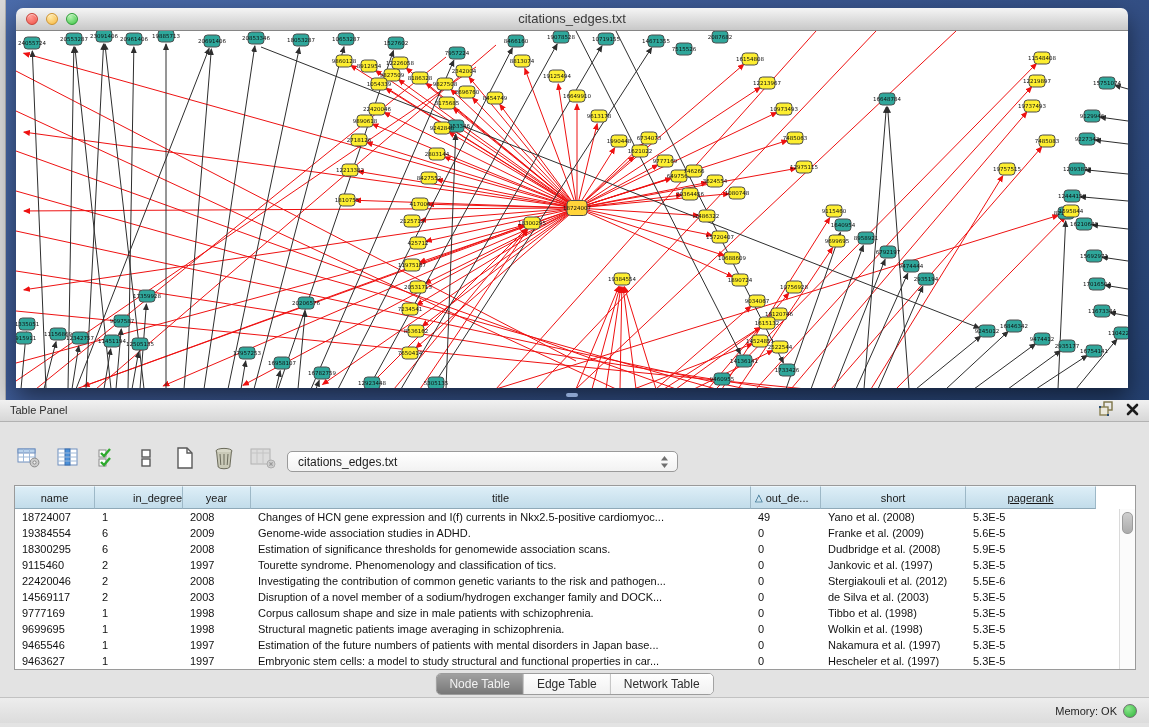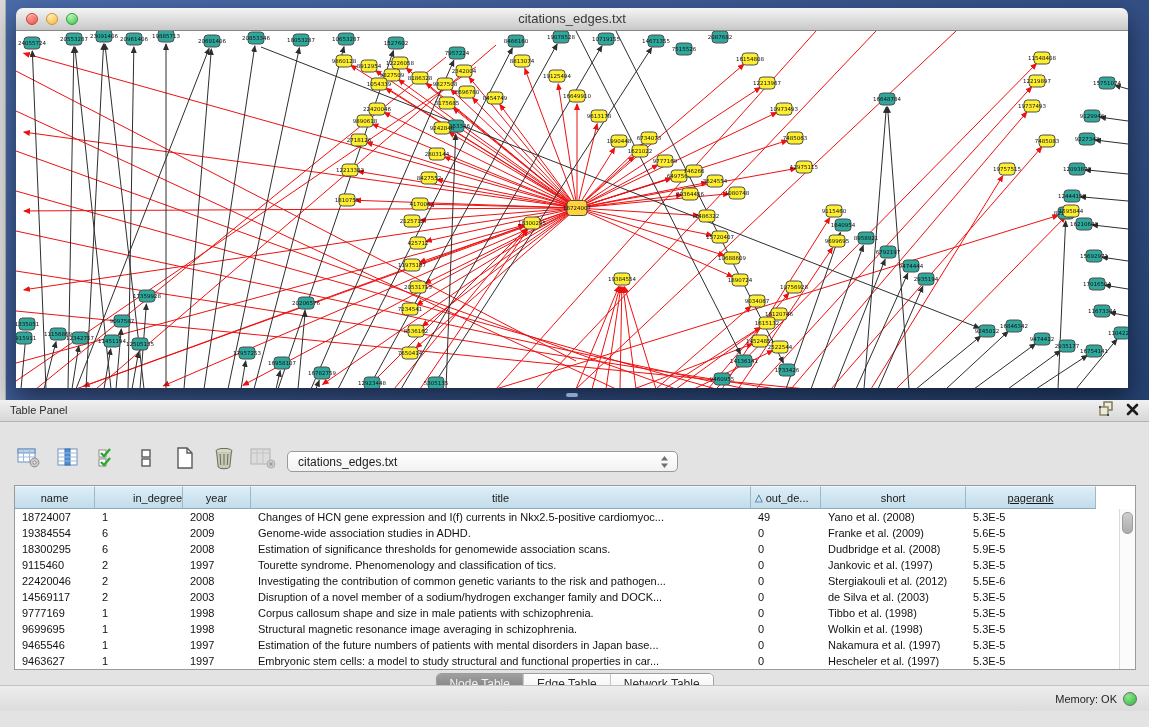--- a/index.html
+++ b/index.html
@@ -45,21 +45,21 @@
   .cell{box-sizing:border-box;padding-left:7px;white-space:nowrap;overflow:hidden;}
   .vscroll{position:absolute;right:0;top:23px;bottom:0;width:15px;background:#fbfbfb;border-left:1px solid #dadada;}
   .vthumb{position:absolute;left:2px;top:3px;width:9px;height:20px;border-radius:5px;
       background:linear-gradient(#cfcfcf,#ababab);border:1px solid #9c9c9c;}
   .tabs{position:absolute;left:50%;top:273px;transform:translateX(-50%);display:flex;
       border:1px solid #9c9c9c;border-radius:5px;overflow:hidden;background:#fff;}
   .tab{padding:3px 13px;font-size:12px;color:#2d2d2d;background:linear-gradient(#fefefe,#f1f1f1);
       border-right:1px solid #bdbdbd;white-space:nowrap;}
   .tab:last-child{border-right:none;}
   .tab.active{background:linear-gradient(#a0a0a0,#787878);color:#f3f3f3;}
-  .statusbar{position:absolute;left:0;bottom:16px;width:1149px;height:25px;
+  .statusbar{position:absolute;left:0;bottom:4px;width:1149px;height:25px;
       background:linear-gradient(#ededed,#dcdcdc);border-top:1px solid #c2c2c2;}
   .status-right{position:absolute;right:12px;top:0;height:25px;display:flex;align-items:center;gap:6px;
       font-size:11px;color:#1f1f1f;}
   .mem-dot{width:14px;height:14px;border-radius:50%;border:1px solid #6f6f6f;box-sizing:border-box;
       background:radial-gradient(circle at 35% 30%,#8ce88d,#2fb43a);}
 </style>
 </head>
 <body>
 
 <div id="app">
@@ -912,21 +912,21 @@
             <div class="cell" style="width: 68px;">1998</div>
             <div class="cell" style="width: 500px;">Corpus callosum shape and size in male patients with schizophrenia.</div>
             <div class="cell" style="width: 70px;">0</div>
             <div class="cell" style="width: 145px;">Tibbo et al. (1998)</div>
             <div class="cell" style="width: 130px;">5.3E-5</div>
           </div>
           <div class="trow">
             <div class="cell" style="width: 80px;">9699695</div>
             <div class="cell" style="width: 88px;">1</div>
             <div class="cell" style="width: 68px;">1998</div>
-            <div class="cell" style="width: 500px;">Structural magnetic resonance image averaging in schizophrenia.</div>
+            <div class="cell" style="width: 500px;">Structural magnetic patients image averaging in schizophrenia.</div>
             <div class="cell" style="width: 70px;">0</div>
             <div class="cell" style="width: 145px;">Wolkin et al. (1998)</div>
             <div class="cell" style="width: 130px;">5.3E-5</div>
           </div>
           <div class="trow">
             <div class="cell" style="width: 80px;">9465546</div>
             <div class="cell" style="width: 88px;">1</div>
             <div class="cell" style="width: 68px;">1997</div>
             <div class="cell" style="width: 500px;">Estimation of the future numbers of patients with mental disorders in Japan base...</div>
             <div class="cell" style="width: 70px;">0</div>

